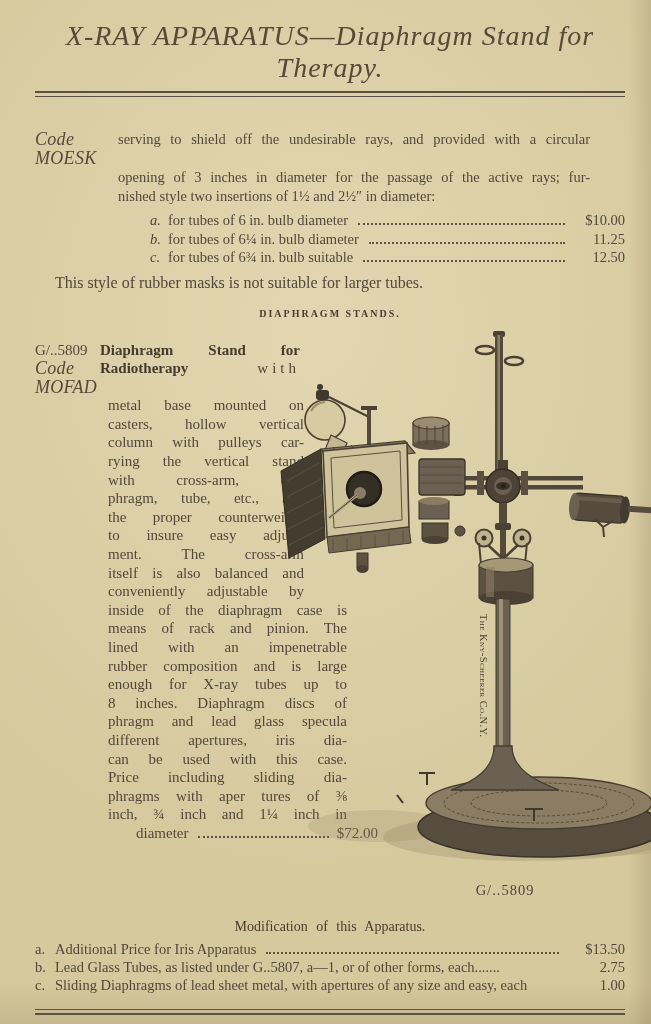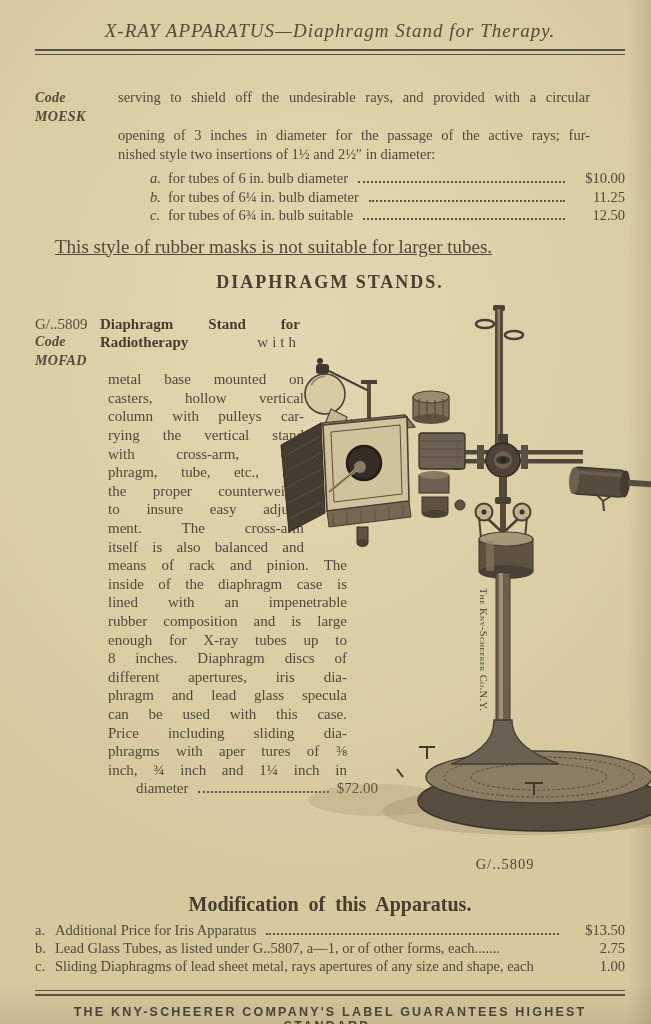--- a/index.html
+++ b/index.html
@@ -8,65 +8,65 @@
       radial-gradient(120% 90% at 48% 32%, rgba(255,250,225,0.28), rgba(0,0,0,0) 60%),
       radial-gradient(155% 125% at 50% 48%, rgba(0,0,0,0) 58%, rgba(88,68,38,0.22) 100%),
       linear-gradient(270deg, rgba(80,60,30,0.15), rgba(0,0,0,0) 3.5%),
       linear-gradient(0deg, rgba(80,60,30,0.12), rgba(0,0,0,0) 4%),
       #d6c99e;
     font-family:"Liberation Serif", serif;
     color:#51483a;
   }
   .page{position:relative;width:651px;height:1024px;padding:14px 26px 0 35px;box-sizing:border-box;}
   .title{
-    text-align:center;font-style:italic;font-size:19px;letter-spacing:1px;
+    text-align:center;font-style:italic;font-size:28px;letter-spacing:1px;
     color:#564a38;margin-top:6px;
   }
   .rule{height:3px;border-top:2px solid #5b5143;border-bottom:1px solid #5b5143;margin-top:7px;}
   .rule.footer-style{border-top:1px solid #5b5143;border-bottom:2px solid #5b5143;}
 
   
   .sec5808{margin-top:33px;font-size:14.5px;line-height:19px;}
   .prow{display:flex;}
   .plabel{width:65px;flex:none;color:#554a39;}
-  .plabel.code{font-style:italic;font-size:14px;letter-spacing:.3px;font-weight:bold;}
+  .plabel.code{font-style:italic;font-size:18px;letter-spacing:.3px;}
   .ptext{width:472px;}
   .indent18{padding-left:18px;}
   .bold{font-weight:bold;color:#443b2d;}
   .just{text-align:justify;text-align-last:justify;}
 
   .options{margin:5px 0 0 115px;}
   .opt-row{display:flex;align-items:baseline;width:475px;line-height:18.5px;font-size:14.5px;}
   .opt-letter{font-style:italic;width:18px;flex:none;}
   .leader{flex:1;border-bottom:2px dotted #5e5345;margin:0 8px 3px 10px;}
   .price{width:52px;flex:none;text-align:right;}
-  .note{margin:12px 0 0 20px;font-size:19px;text-decoration:underline;}
+  .note{margin:6px 0 0 20px;font-size:16px;}
 
   .stands-heading{
-    margin-top:16px;text-align:center;font-weight:bold;font-size:18px;
+    margin-top:16px;text-align:center;font-weight:bold;font-size:10px;
     letter-spacing:2px;color:#493e2f;
   }
 
   
   .sec5809{position:relative;margin-top:22px;height:572px;font-size:15px;line-height:18.6px;}
   .hline{display:flex;}
   .hcontent{width:200px;}
   .hsplit{display:flex;justify-content:space-between;width:200px;}
   .with-spread{letter-spacing:4px;}
   .colbody{margin-left:73px;width:196px;}
   .colbody.wide{width:239px;}
   .col-line{text-align:justify;text-align-last:justify;}
   .price-line{display:flex;align-items:baseline;margin-left:101px;width:242px;}
 
   .illustration{position:absolute;left:238px;top:-10px;width:412px;height:537px;}
   .caption{position:absolute;left:330px;top:540px;width:280px;text-align:center;
     font-size:14.5px;letter-spacing:1px;color:#4f463a;}
 
   
-  .mod-heading{text-align:center;font-weight:bold;font-size:20px;word-spacing:5px;
+  .mod-heading{text-align:center;font-weight:normal;font-size:14px;word-spacing:5px;
     color:#473c2e;margin-top:6px;}
   .mod-rows{margin-top:5px;}
   .mod-row{display:flex;align-items:baseline;font-size:14.5px;line-height:18.2px;}
   .mod-letter{width:20px;flex:none;}
   .mod-price{width:58px;flex:none;text-align:right;}
   .spacer{flex:1;}
 
   .footer-rule{margin-top:15px;}
   .slogan{
     margin-top:9px;text-align:center;font-family:"Liberation Sans", sans-serif;
@@ -140,30 +140,31 @@
         <div class="col-line">metal base mounted on</div>
         <div class="col-line">casters, hollow vertical</div>
         <div class="col-line">column with pulleys car-</div>
         <div class="col-line">rying the vertical stand</div>
         <div class="col-line">with cross-arm, dia-</div>
         <div class="col-line">phragm, tube, etc., and</div>
         <div class="col-line">the proper counterweight</div>
         <div class="col-line">to insure easy adjust-</div>
         <div class="col-line">ment.  The cross-arm</div>
         <div class="col-line">itself is also balanced and</div>
+        <div class="col-line">conveniently adjustable by</div>
       </div>
     <div class="colbody wide">
+        <div class="col-line">inside of the diaphragm case is</div>
         <div class="col-line">means of rack and pinion. The</div>
-        <div class="col-line">inside of the diaphragm case is</div>
         <div class="col-line">lined with an impenetrable</div>
         <div class="col-line">rubber composition and is large</div>
         <div class="col-line">enough for X-ray tubes up to</div>
         <div class="col-line">8 inches.  Diaphragm discs of</div>
+        <div class="col-line">phragm and lead glass specula</div>
         <div class="col-line">different apertures, iris dia-</div>
-        <div class="col-line">phragm and lead glass specula</div>
         <div class="col-line">can be used with this case.</div>
         <div class="col-line">Price including sliding dia-</div>
         <div class="col-line">phragms with aper tures of ⅜</div>
         <div class="col-line">inch, ¾ inch and 1¼ inch in</div>
       </div>
     <div class="price-line">
       <span>diameter</span>
       <span class="leader"></span>
       <span>$72.00</span>
     </div>
@@ -343,21 +344,21 @@
       <span class="mod-price">$13.50</span>
     </div>
     <div class="mod-row">
       <span class="mod-letter">b.</span>
       <span>Lead Glass Tubes, as listed under G..5807, a—1, or  of other forms, each.......</span>
       <span class="spacer"></span>
       <span class="mod-price">2.75</span>
     </div>
     <div class="mod-row">
       <span class="mod-letter">c.</span>
-      <span>Sliding Diaphragms of lead sheet metal, rays apertures of any size and shape, each</span>
+      <span>Sliding Diaphragms of lead sheet metal, with apertures of any size and easy, each</span>
       <span class="spacer"></span>
       <span class="mod-price">1.00</span>
     </div>
   </div>
 
   <div class="rule footer-style footer-rule"></div>
   <div class="slogan">THE KNY-SCHEERER COMPANY'S LABEL GUARANTEES HIGHEST STANDARD.</div>
 
 </div>
 

